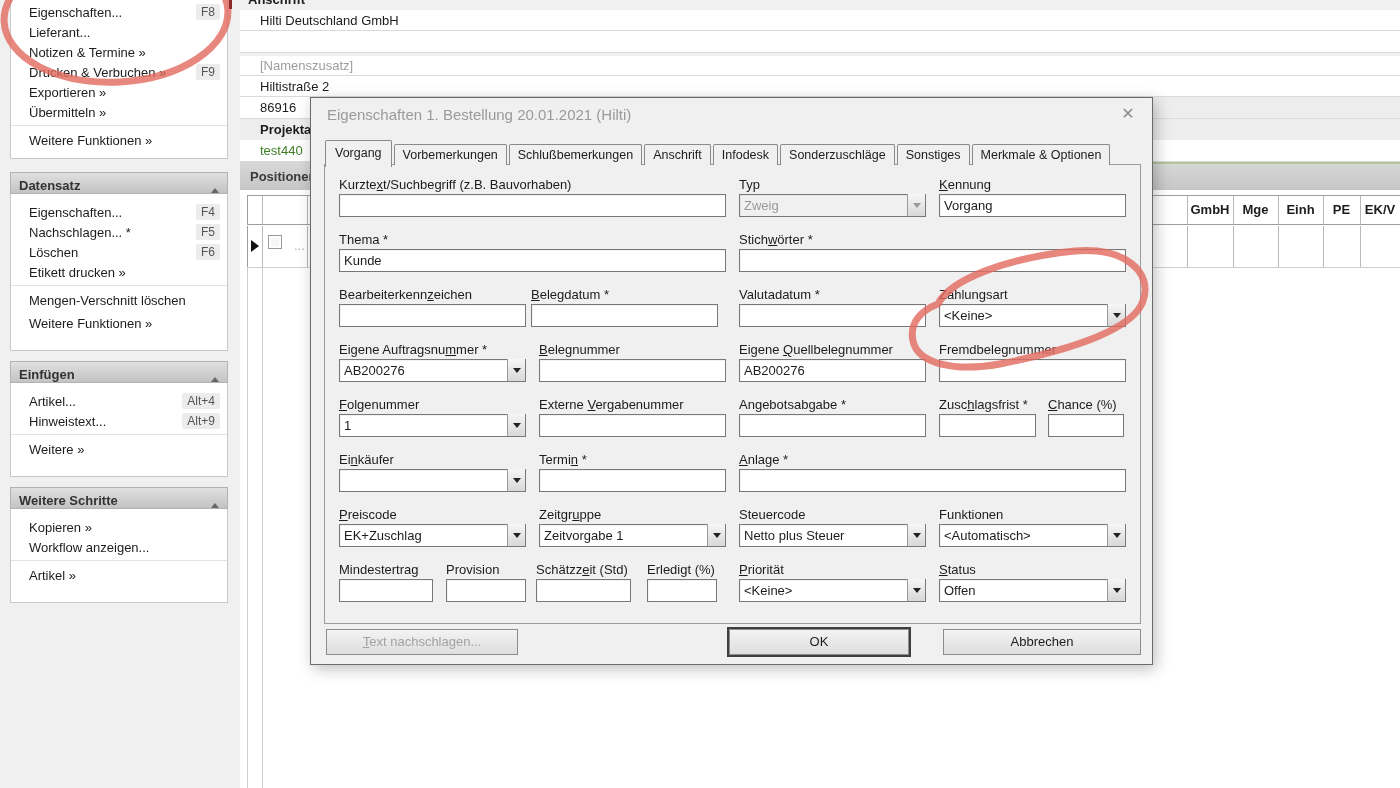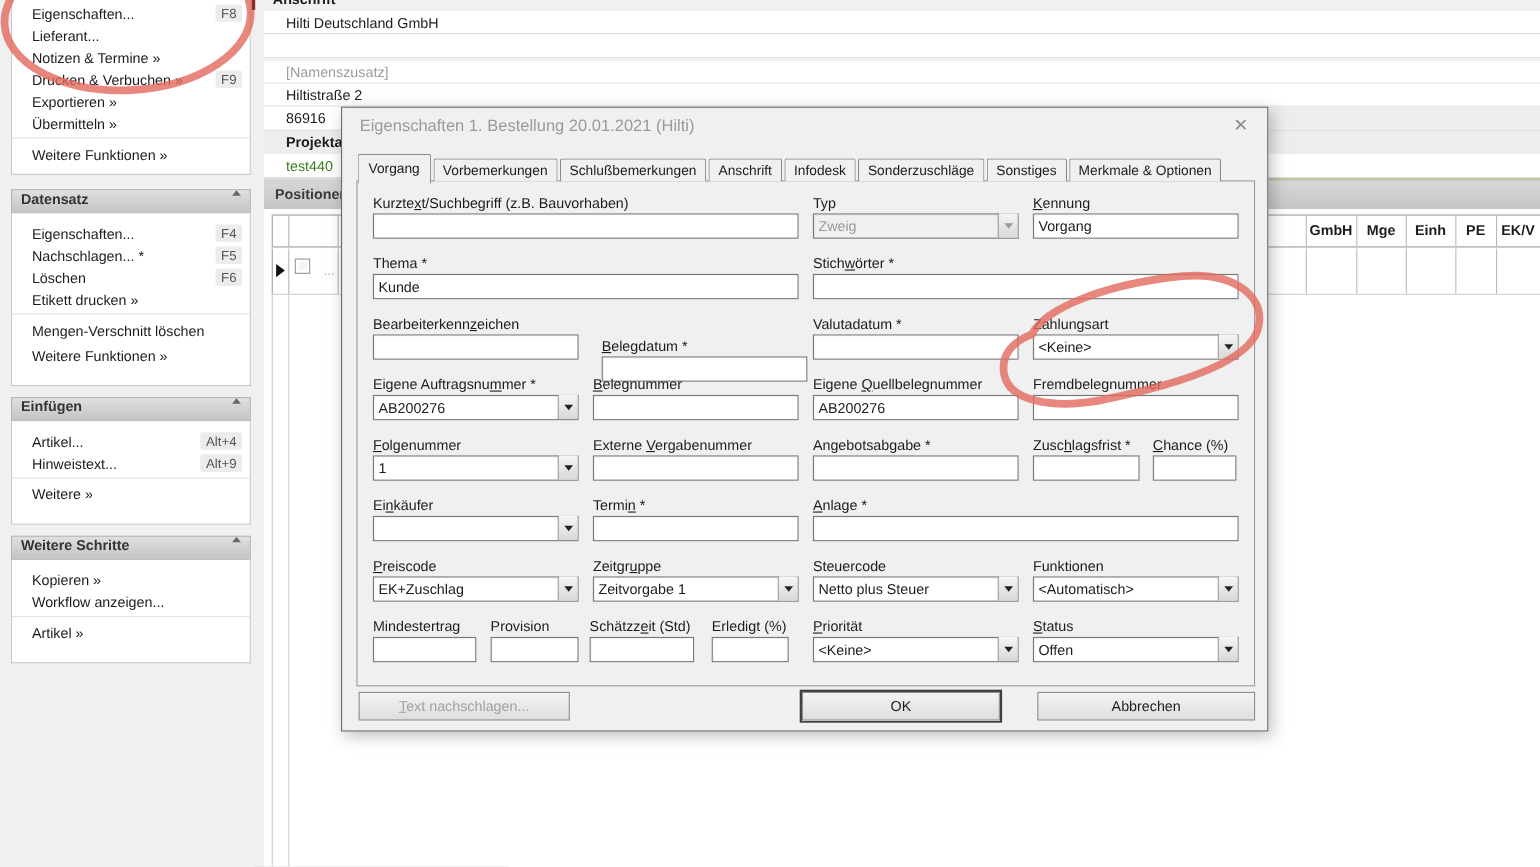--- a/index.html
+++ b/index.html
@@ -10,21 +10,21 @@
 
   
   .panel{position:absolute;left:10px;width:218px;background:#fff;border:1px solid #c8c8c8;box-sizing:border-box;}
   .sb-item{height:20px;display:flex;align-items:center;justify-content:space-between;padding:0 7px 0 18px;white-space:nowrap;}
   .sb-item .lbl{overflow:hidden;}
   .sb-item.tall{height:23px;}
   .badge{background:#ececec;border-radius:2px;padding:0 5px;font-size:12px;line-height:16px;color:#555;}
   .sb-div{border-top:1px solid #e2e2e2;margin:3px 0;}
   .spacer8{height:8px;} .spacer26{height:26px;}
   .sec-head{position:absolute;left:10px;width:218px;height:22px;box-sizing:border-box;
-    background:linear-gradient(#e0e0e0,#c3c3c3);border:1px solid #b2b2b2;display:flex;align-items:flex-start;
+    background:linear-gradient(#e0e0e0,#c3c3c3);border:1px solid #b2b2b2;display:flex;align-items:flex-end;
     padding:0 8px;font-weight:bold;color:#333;}
   .tri-up{width:0;height:0;border-left:4px solid transparent;border-right:4px solid transparent;border-bottom:5px solid #666;margin-left:auto;}
 
   
   .main-white{position:absolute;left:240px;top:0;width:1160px;height:788px;background:#fff;}
   .arow{position:absolute;left:0;right:0;background:#fff;border-bottom:1px solid #dadada;padding-left:20px;box-sizing:border-box;display:flex;align-items:center;white-space:nowrap;}
   .grayrow{background:#ededed;border-bottom:none;}
   .addr-toplabel{position:absolute;left:8px;top:-8px;font-weight:bold;}
   .muted{color:#9c9c9c;}
   .green{color:#3e7d23;}
@@ -292,21 +292,21 @@
     </div>
     <div class="fld" style="left:428px;top:134px;width:387px;">
       <div class="flabel">Stich<u>w</u>örter *</div>
       <div class="finput"></div>
     </div>
 
     <div class="fld" style="left:28px;top:189px;width:187px;">
       <div class="flabel">Bearbeiterkenn<u>z</u>eichen</div>
       <div class="finput"></div>
     </div>
-    <div class="fld" style="left:236px;top:189px;width:187px;margin-top:20px;">
+    <div class="fld" style="left:220px;top:189px;width:187px;">
       <div class="flabel"><u>B</u>elegdatum *</div>
       <div class="finput"></div>
     </div>
     <div class="fld" style="left:428px;top:189px;width:187px;">
       <div class="flabel">Valutadatum *</div>
       <div class="finput"></div>
     </div>
     <div class="fld combo" style="left:628px;top:189px;width:187px;">
       <div class="flabel">Zahlungsart</div>
       <div class="finput">&lt;Keine&gt;</div>

